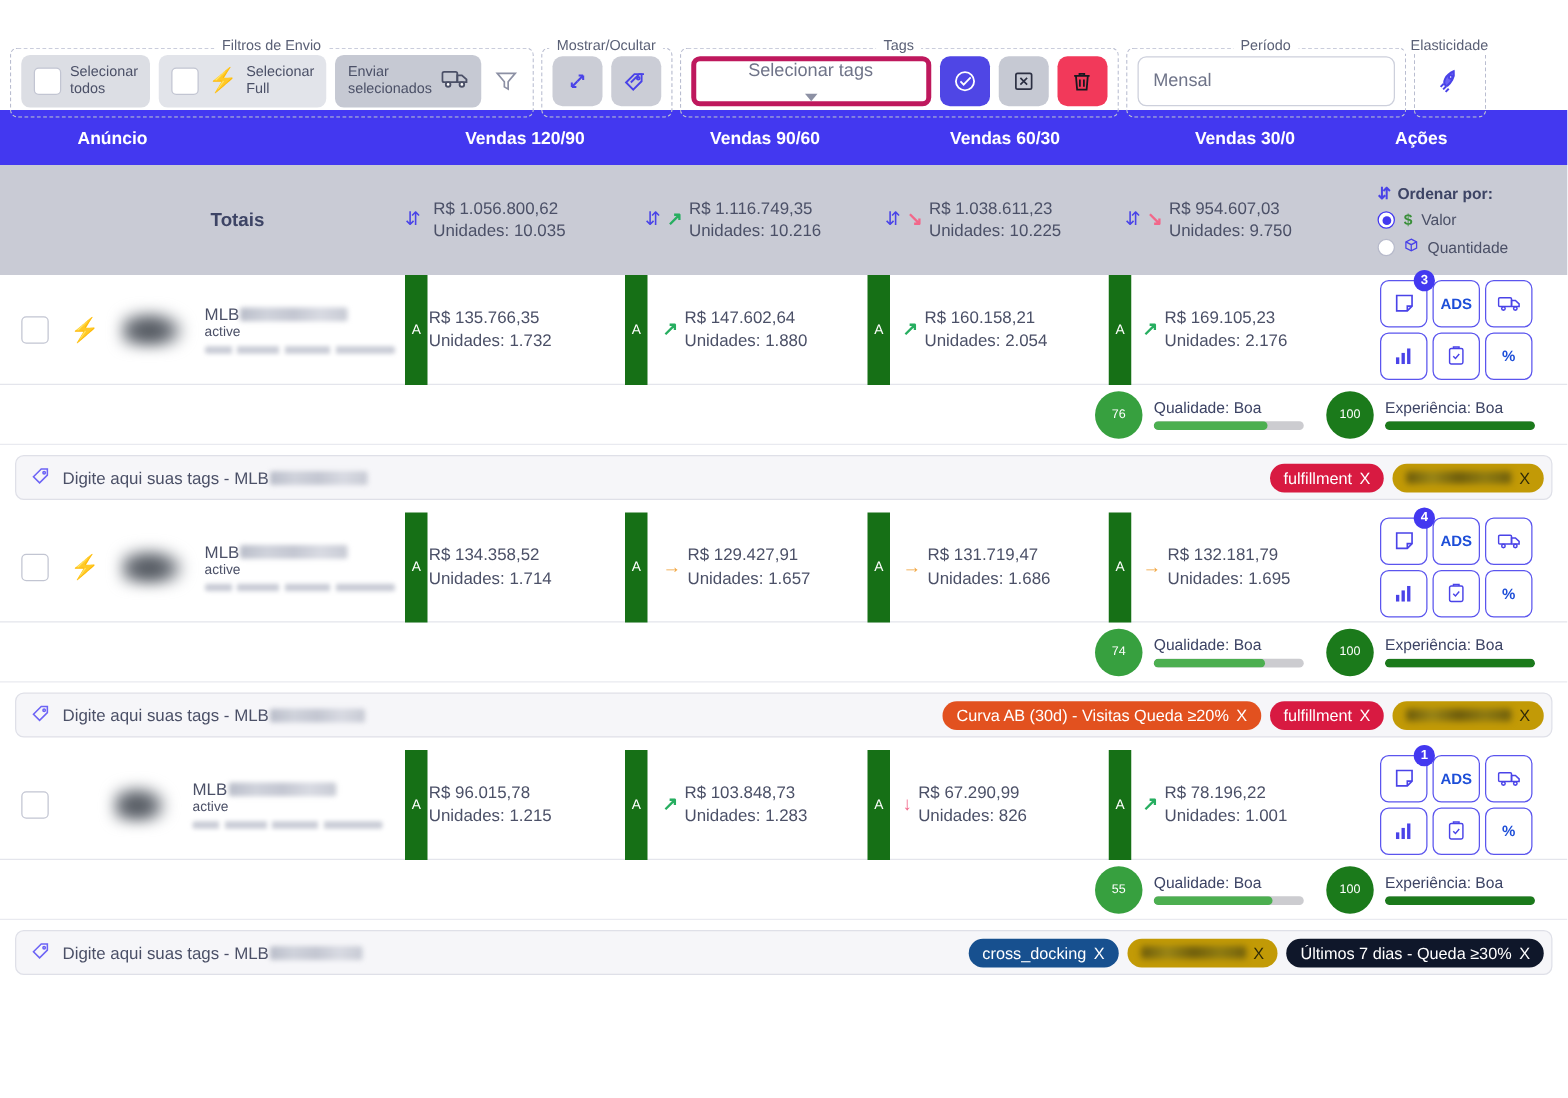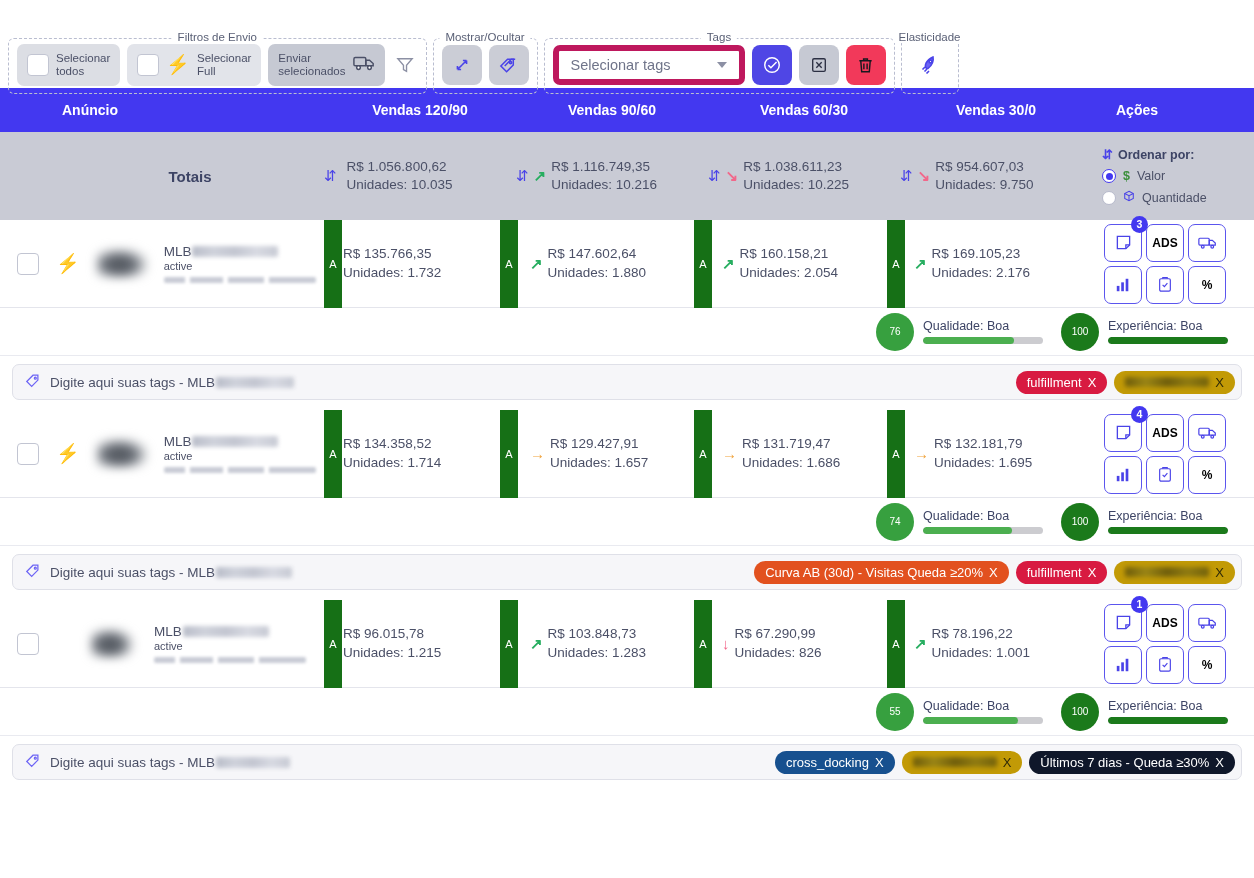--- a/index.html
+++ b/index.html
@@ -80,27 +80,28 @@
     display: flex; align-items: center; justify-content: center;
     cursor: pointer;
   }
   .sq-btn.blue  { background: #4f46e5; }
   .sq-btn.grey  { background: #c6c9d3; }
   .sq-btn.pink  { background: #f2395a; }
   .sq-btn.white { background: #fff; }
   .select-box {
     width: 192px; height: 40px;
     background: #fff;
-    border: 6px solid #be185d;
+    border: 4px solid #be185d;
     border-radius: 7px;
     display: flex; align-items: center; justify-content: space-between;
     padding: 0 12px;
     font-size: 14.5px;
     color: #6f7489;
     cursor: pointer;
+    flex-direction: column;
   }
   .input-box {
     width: 206px; height: 40px;
     background: #fff;
     border: 1px solid #cdd0dc;
     border-radius: 7px;
     display: flex; align-items: center;
     padding: 0 12px;
     font-size: 14.5px;
     color: #6f7489;
@@ -191,21 +192,21 @@
     color:#fff; font-size:11px; display:flex; align-items:center; justify-content:center;
   }
   .sales-cell {
     display:flex; align-items:center; gap:5px;
     font-size:13.5px; color:#4b5067; line-height:1.4; padding-left: 14px;
   }
   .actions-cell { display:flex; justify-content:flex-start; padding-left: 12px; }
   .act-grid { display:grid; grid-template-columns:repeat(3,38px); gap:4px; position:relative; }
   .act-btn {
     width:38px;height:38px;background:#fff;border:1.5px solid #5b55ee;border-radius:7px;
-    display:flex;align-items:center;justify-content:center;color:#000000;font-size:12px;font-weight:bold;
+    display:flex;align-items:center;justify-content:center;color:#1d4ed8;font-size:12px;font-weight:bold;
     cursor:pointer;
   }
   .badge {
     position:absolute; top:-8px; left:27px;
     min-width:17px;height:17px;border-radius:50%;background:#4338f0;color:#fff;
     font-size:10.5px;font-weight:bold;display:flex;align-items:center;justify-content:center;
     padding:0 4px;
   }
 
   
@@ -338,20 +339,26 @@
           <path d="M7 7l6 6M13 7l-6 6"></path>
       </svg>
     </button>
     <button class="sq-btn pink">
       <svg width="19" height="19" viewBox="0 0 20 20" fill="none" stroke="#17181f" stroke-width="1.5">
         <path d="M3.5 5h13M8 5V3.2h4V5M5 5l1 11.5h8L15 5M8.3 8v6M11.7 8v6"></path>
       </svg>
     </button>
   </div>
 
+  <div class="fieldset">
+    <span class="legend">Período</span>
+    <div class="input-box">
+      <span>Mensal</span>
+    </div>
+  </div>
 
   <div class="fieldset">
     <span class="legend">Elasticidade</span>
     <button class="sq-btn white">
       <svg width="26" height="26" viewBox="0 0 26 26" fill="none" stroke="#4a43e8" stroke-width="1.6">
         <path d="M9.5 16.5C7 14 9 8 16 5c1 5-2.5 9.5-5 11.5z" fill="#6d64f5" stroke="none"></path>
         <path d="M9.5 16.5C7 14 9 8 16 5c1 5-2.5 9.5-5 11.5z"></path>
         <path d="M10 17l-2.5 2.5M8 15l-2.5 2.5M12 19l-2.5 2.5"></path>
         <circle cx="13.5" cy="9.5" r="1.4" fill="#fff"></circle>
       </svg>

